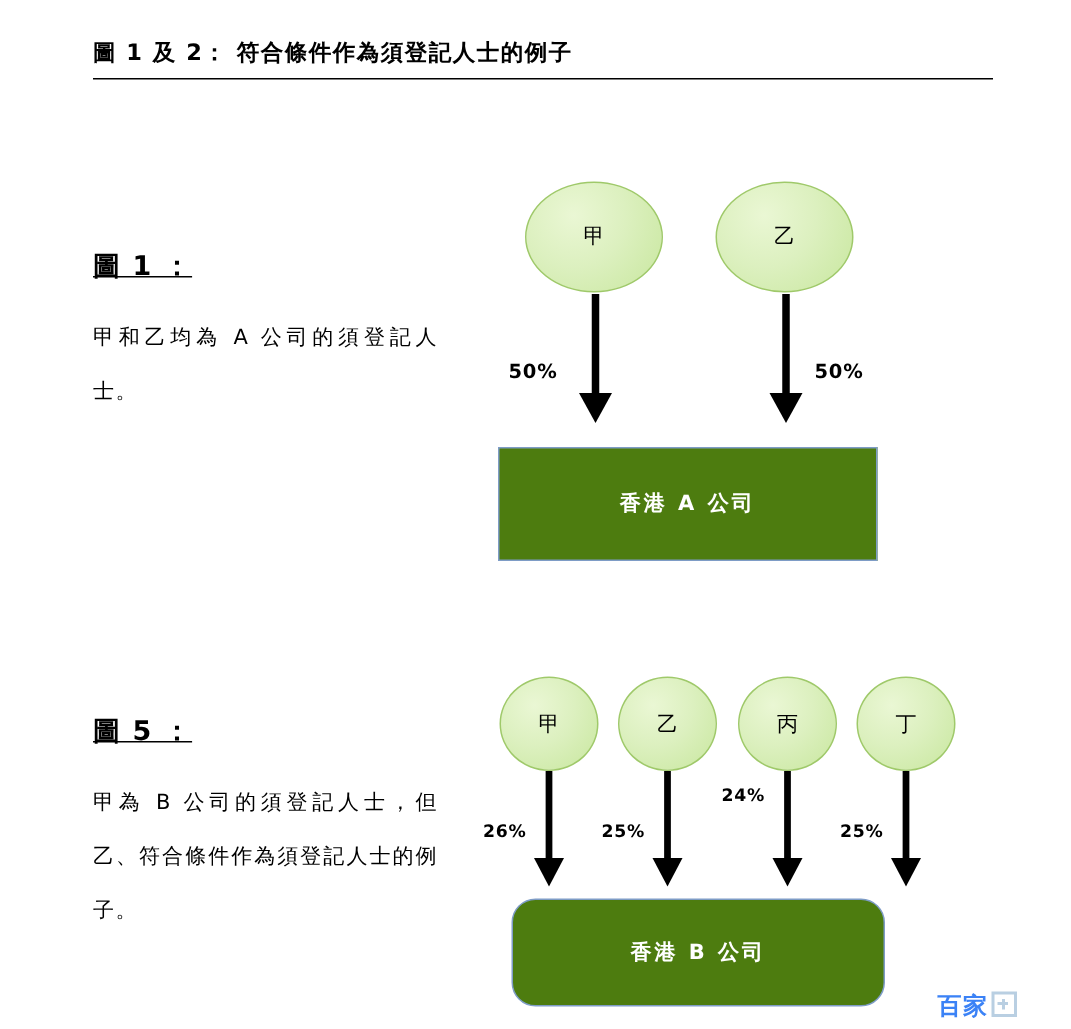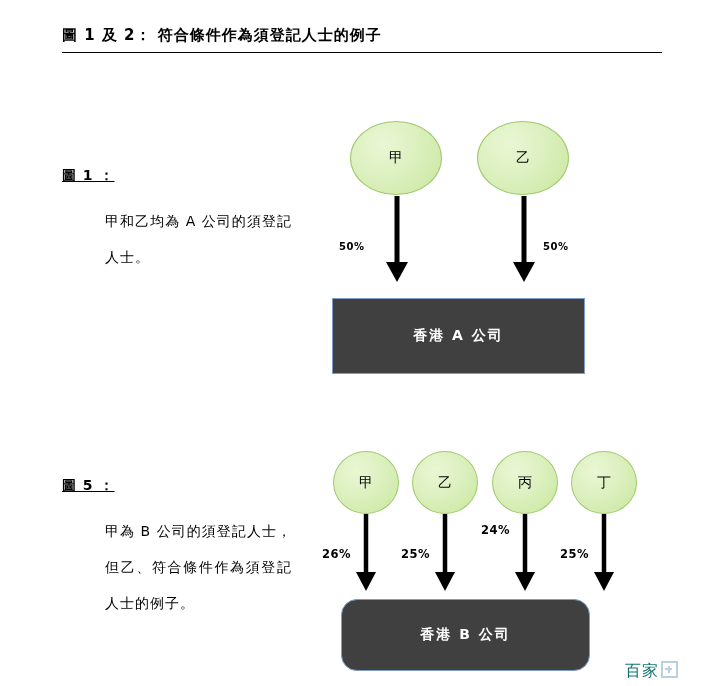--- a/index.html
+++ b/index.html
@@ -43,87 +43,86 @@
     height: 0;
     border-top: 1px solid #000;
   }
 
   
   .caption {
     position: absolute;
     width: 230px;
   }
   .caption-label {
-    font-size: 14px;
+    font-size: 18px;
     font-weight: bold;
     letter-spacing: 1px;
     text-decoration: underline;
     display: inline-block;
     margin-bottom: 18px;
   }
   .caption-body {
     font-size: 14px;
     line-height: 36px;
     letter-spacing: 1px;
     text-align: justify;
-    margin-left: 43px;
   }
 
   
   .fig {
     position: absolute;
   }
   .ellipse {
     position: absolute;
     background: radial-gradient(circle at 35% 30%, #eaf7d4 0%, #dcf0bf 45%, #c8e79e 100%);
     border: 1px solid #9fc96a;
     border-radius: 50%;
     display: flex;
     align-items: center;
     justify-content: center;
     font-size: 14px;
     color: #000;
     box-sizing: border-box;
   }
   .rect-box {
     position: absolute;
-    background: #404040;
+    background: #4d7c0f;
     border: 1px solid #7e9cc6;
     display: flex;
     align-items: center;
     justify-content: center;
     font-size: 14px;
     font-weight: bold;
     letter-spacing: 2px;
     color: #ffffff;
     box-sizing: border-box;
   }
   .arrow {
     position: absolute;
   }
   .pct {
     position: absolute;
-    font-size: 10px;
+    font-size: 13px;
     font-weight: bold;
     letter-spacing: 0.5px;
     white-space: nowrap;
   }
   .pct-sm {
     font-size: 11.5px;
   }
 
   
   .watermark {
     position: absolute;
     right: 8px;
     bottom: 4px;
     font-size: 16px;
-    color: #0f766e;
-    letter-spacing: 1px;
-    font-weight: normal;
+    color: #3b82f6;
+    letter-spacing: 1px;
+    font-weight: bold;
   }
   .watermark .wm-box {
     display: inline-block;
     width: 13px;
     height: 13px;
     border: 2px solid #b9cfe2;
     position: relative;
     top: 2px;
     margin-left: 2px;
   }

